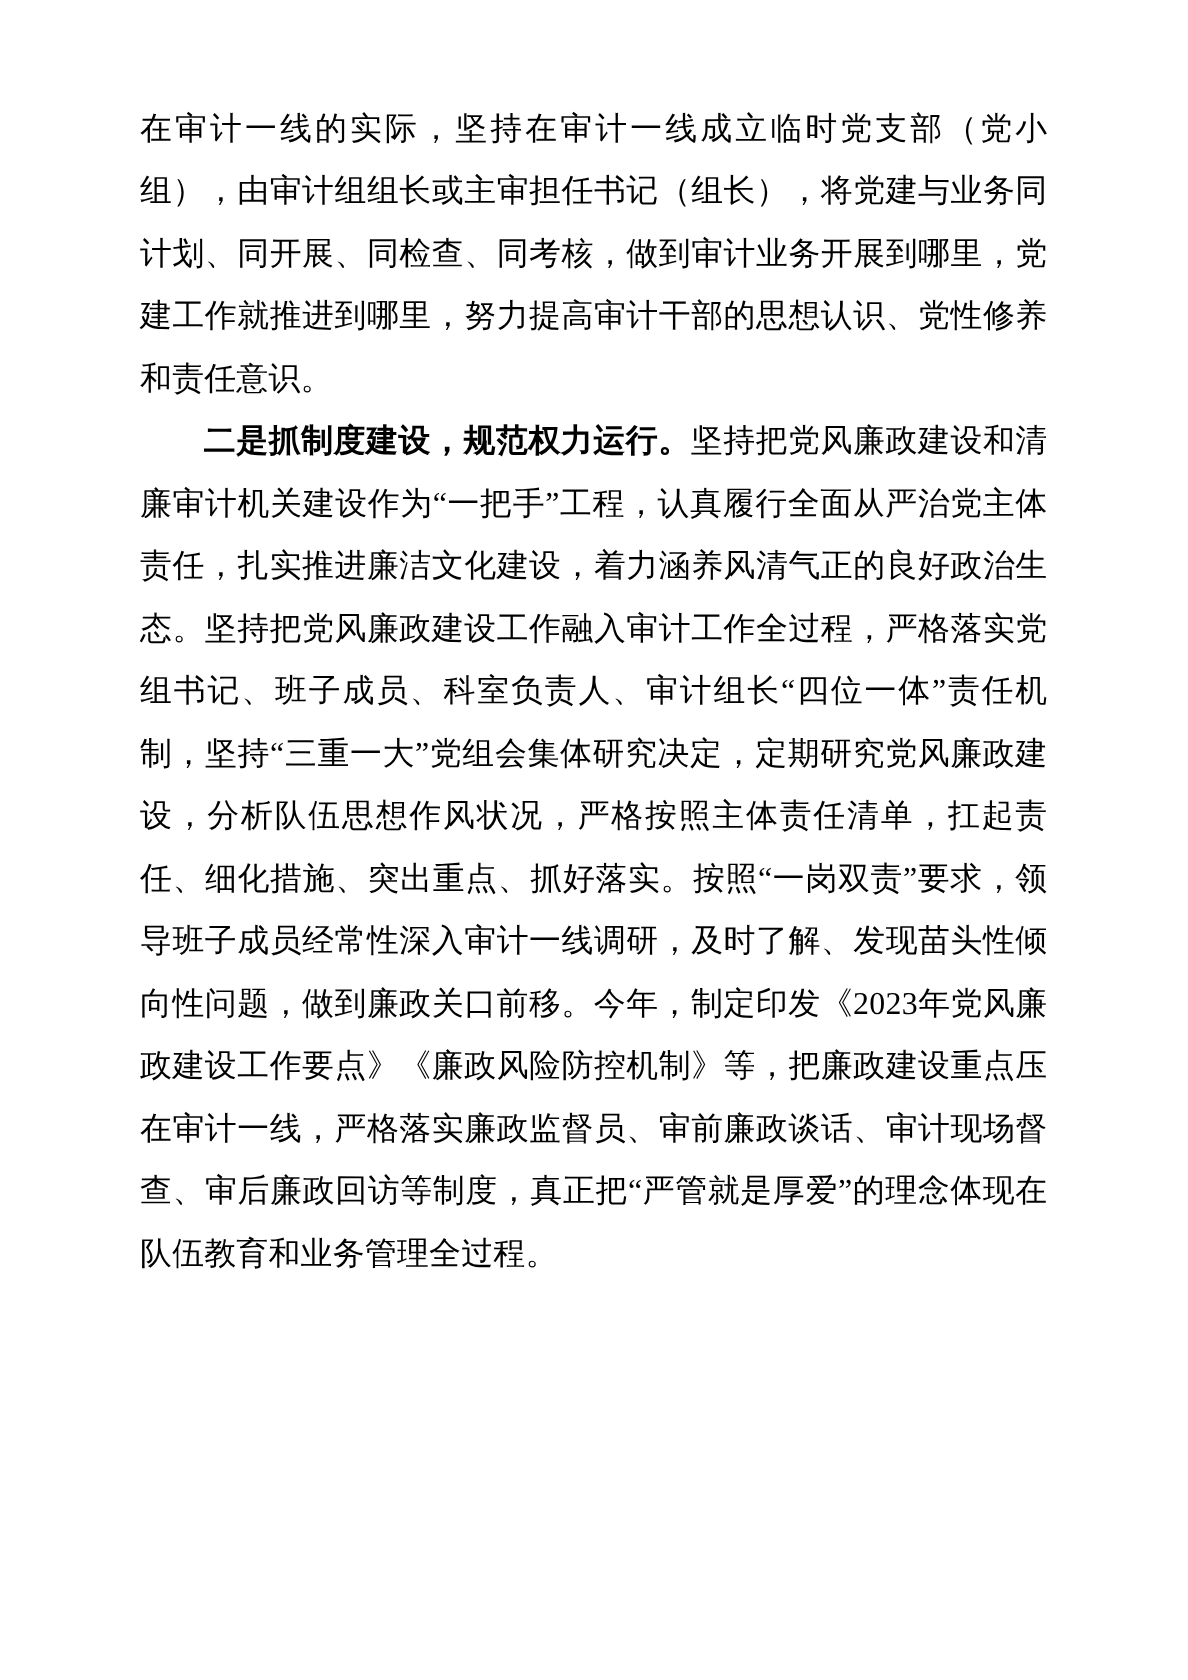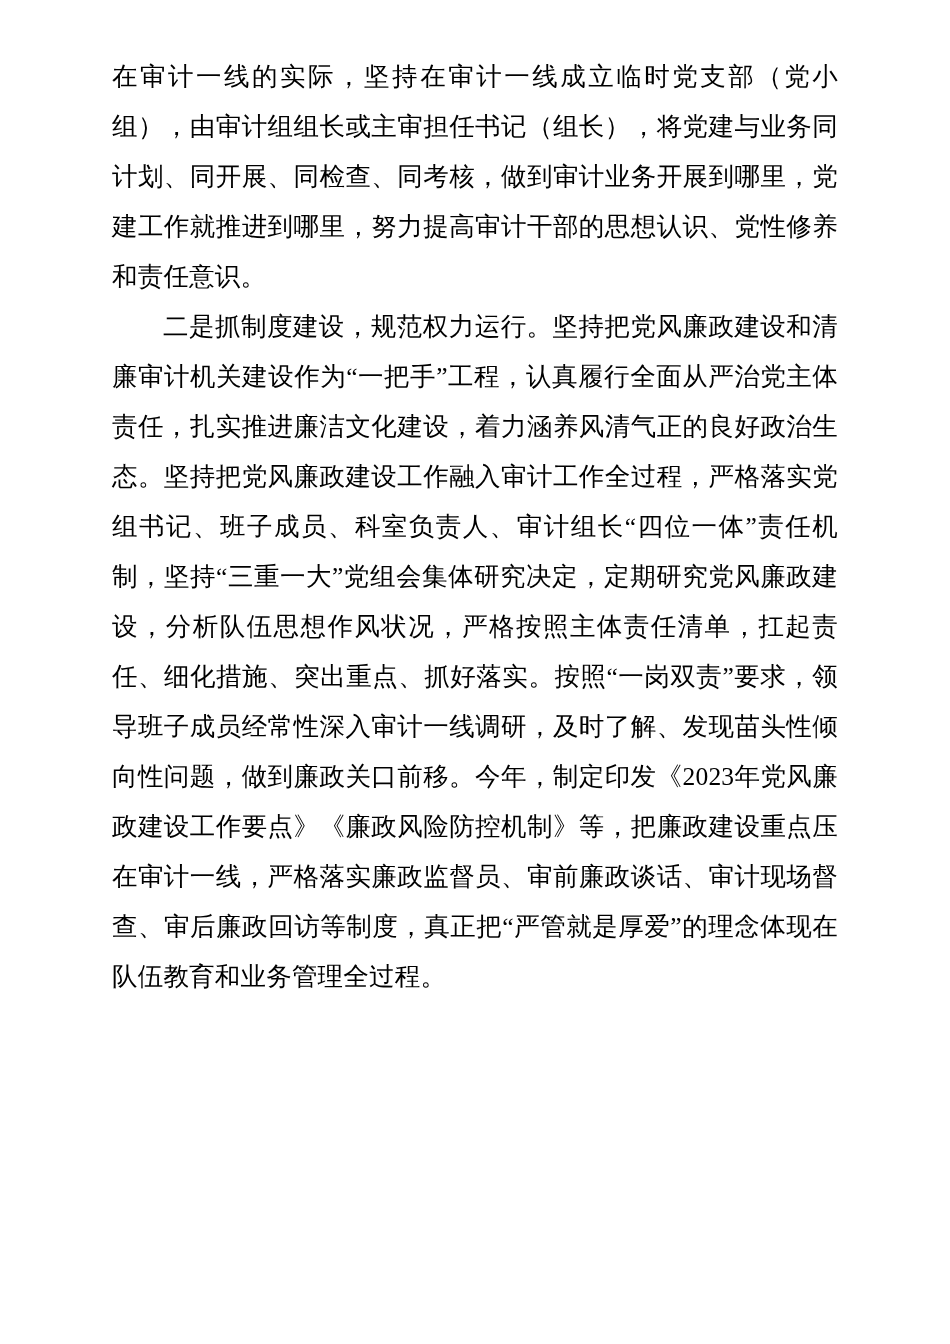--- a/index.html
+++ b/index.html
@@ -13,38 +13,38 @@
     font-family: "Liberation Serif", "DejaVu Serif", serif;
     color: #000000;
     overflow: hidden;
   }
   .page {
     position: relative;
     width: 950px;
     height: 1344px;
     background: #ffffff;
     box-sizing: border-box;
-    padding: 52px 112px 60px 112px;
+    padding: 78px 112px 60px 112px;
   }
   .doc-body {
     font-size: 25.5px;
     line-height: 50px;
     text-align: justify;
     text-justify: inter-ideograph;
     letter-spacing: 0.2px;
   }
   .para {
     margin: 0 0 0 0;
     text-indent: 2em;
   }
   .para.no-indent {
     text-indent: 0;
   }
   .bold-lead {
-    font-weight: normal;
+    font-weight: bold;
   }
 </style>
 </head>
 <body>
 
 <div class="page">
   <div class="doc-body">
 
     <p class="para no-indent">
       <span>在审计一线的实际，坚持在审计一线成立临时党支部（党小组），由审计组组长或主审担任书记（组长），将党建与业务同计划、同开展、同检查、同考核，做到审计业务开展到哪里，党建工作就推进到哪里，努力提高审计干部的思想认识、党性修养和责任意识。</span>

